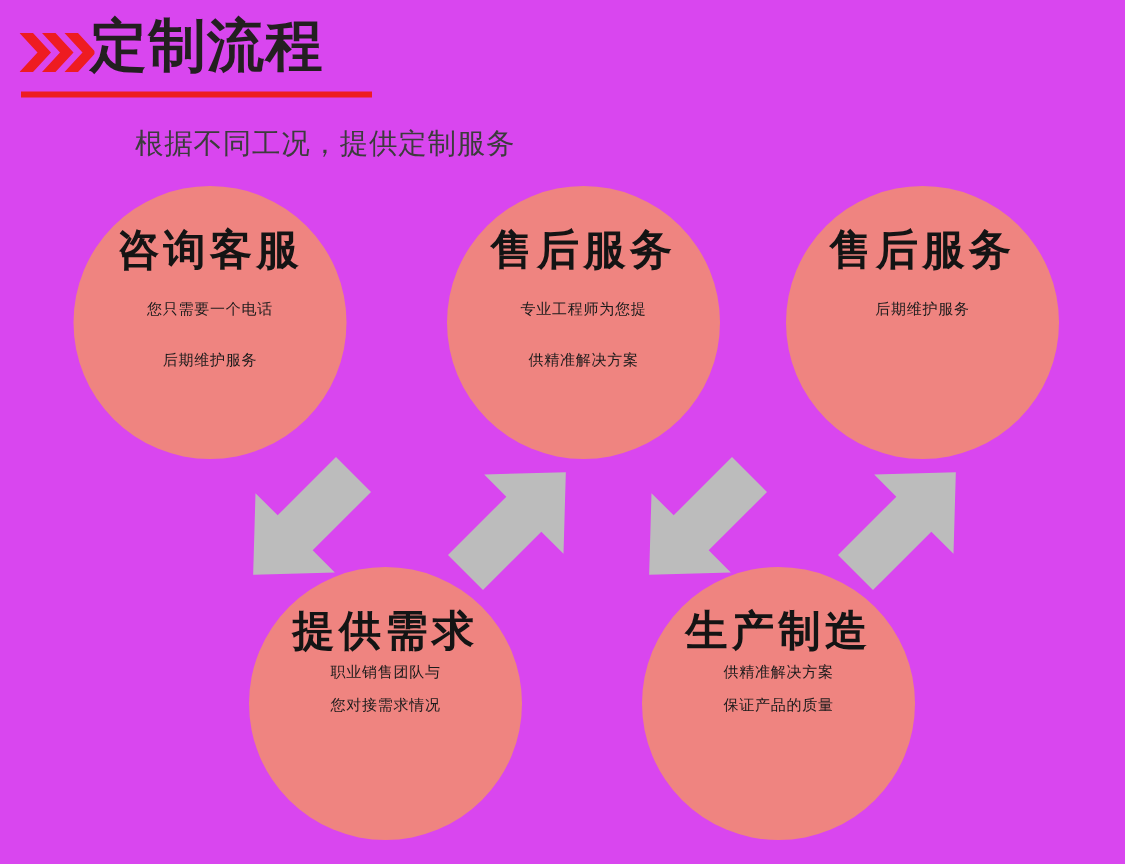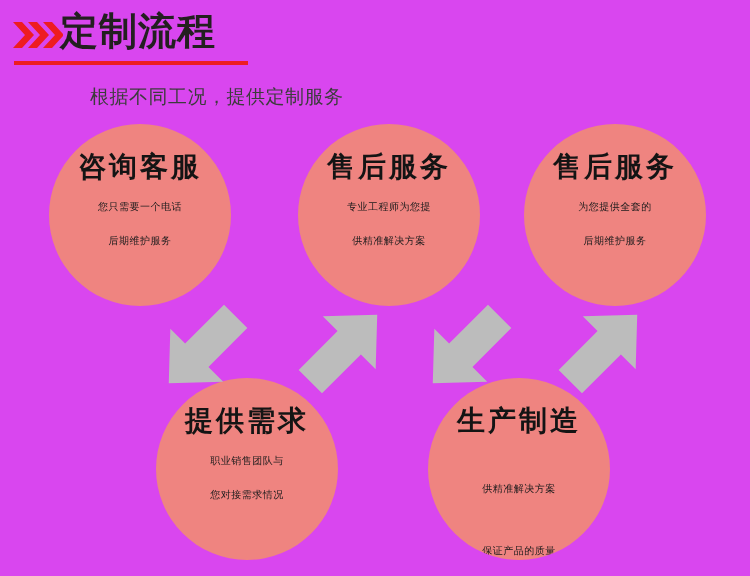--- a/index.html
+++ b/index.html
@@ -105,27 +105,27 @@
   }
 
   
   .node.top { width: 182px; height: 182px; top: 124px; }
   .node.top .node-title { margin-top: 26px; }
   .node.top .node-desc  { margin-top: 12px; }
 
   
   .node.bottom { width: 182px; height: 182px; top: 378px; }
   .node.bottom .node-title { margin-top: 26px; }
-  .node.bottom .node-desc  { margin-top: 12px; }
+  .node.bottom .node-desc  { }
 
   #node-1 { left: 49px; }
   #node-2 { left: 298px; }
   #node-3 { left: 524px; }
-  #node-4 { left: 156px; }
-  #node-5 { left: 428px; gap: 28px; }
+  #node-4 { left: 166px; }
+  #node-5 { left: 428px; }
 
   
   .arrow {
     position: absolute;
     width: 110px;
     height: 110px;
   }
   #arrow-1 { left: 148px; top: 294px; }
   #arrow-2 { left: 288px; top: 294px; }
   #arrow-3 { left: 412px; top: 294px; }
@@ -158,21 +158,20 @@
   </div>
 
   <div class="node top" id="node-2">
     <div class="node-title">售后服务</div>
     <div class="node-desc">专业工程师为您提</div>
     <div class="node-desc">供精准解决方案</div>
   </div>
 
   <div class="node top" id="node-3">
     <div class="node-title">售后服务</div>
-    <div class="node-desc">为您提供全套的</div>
     <div class="node-desc">后期维护服务</div>
   </div>
 
   <div class="node bottom" id="node-4">
     <div class="node-title">提供需求</div>
     <div class="node-desc">职业销售团队与</div>
     <div class="node-desc">您对接需求情况</div>
   </div>
 
   <div class="node bottom" id="node-5">

